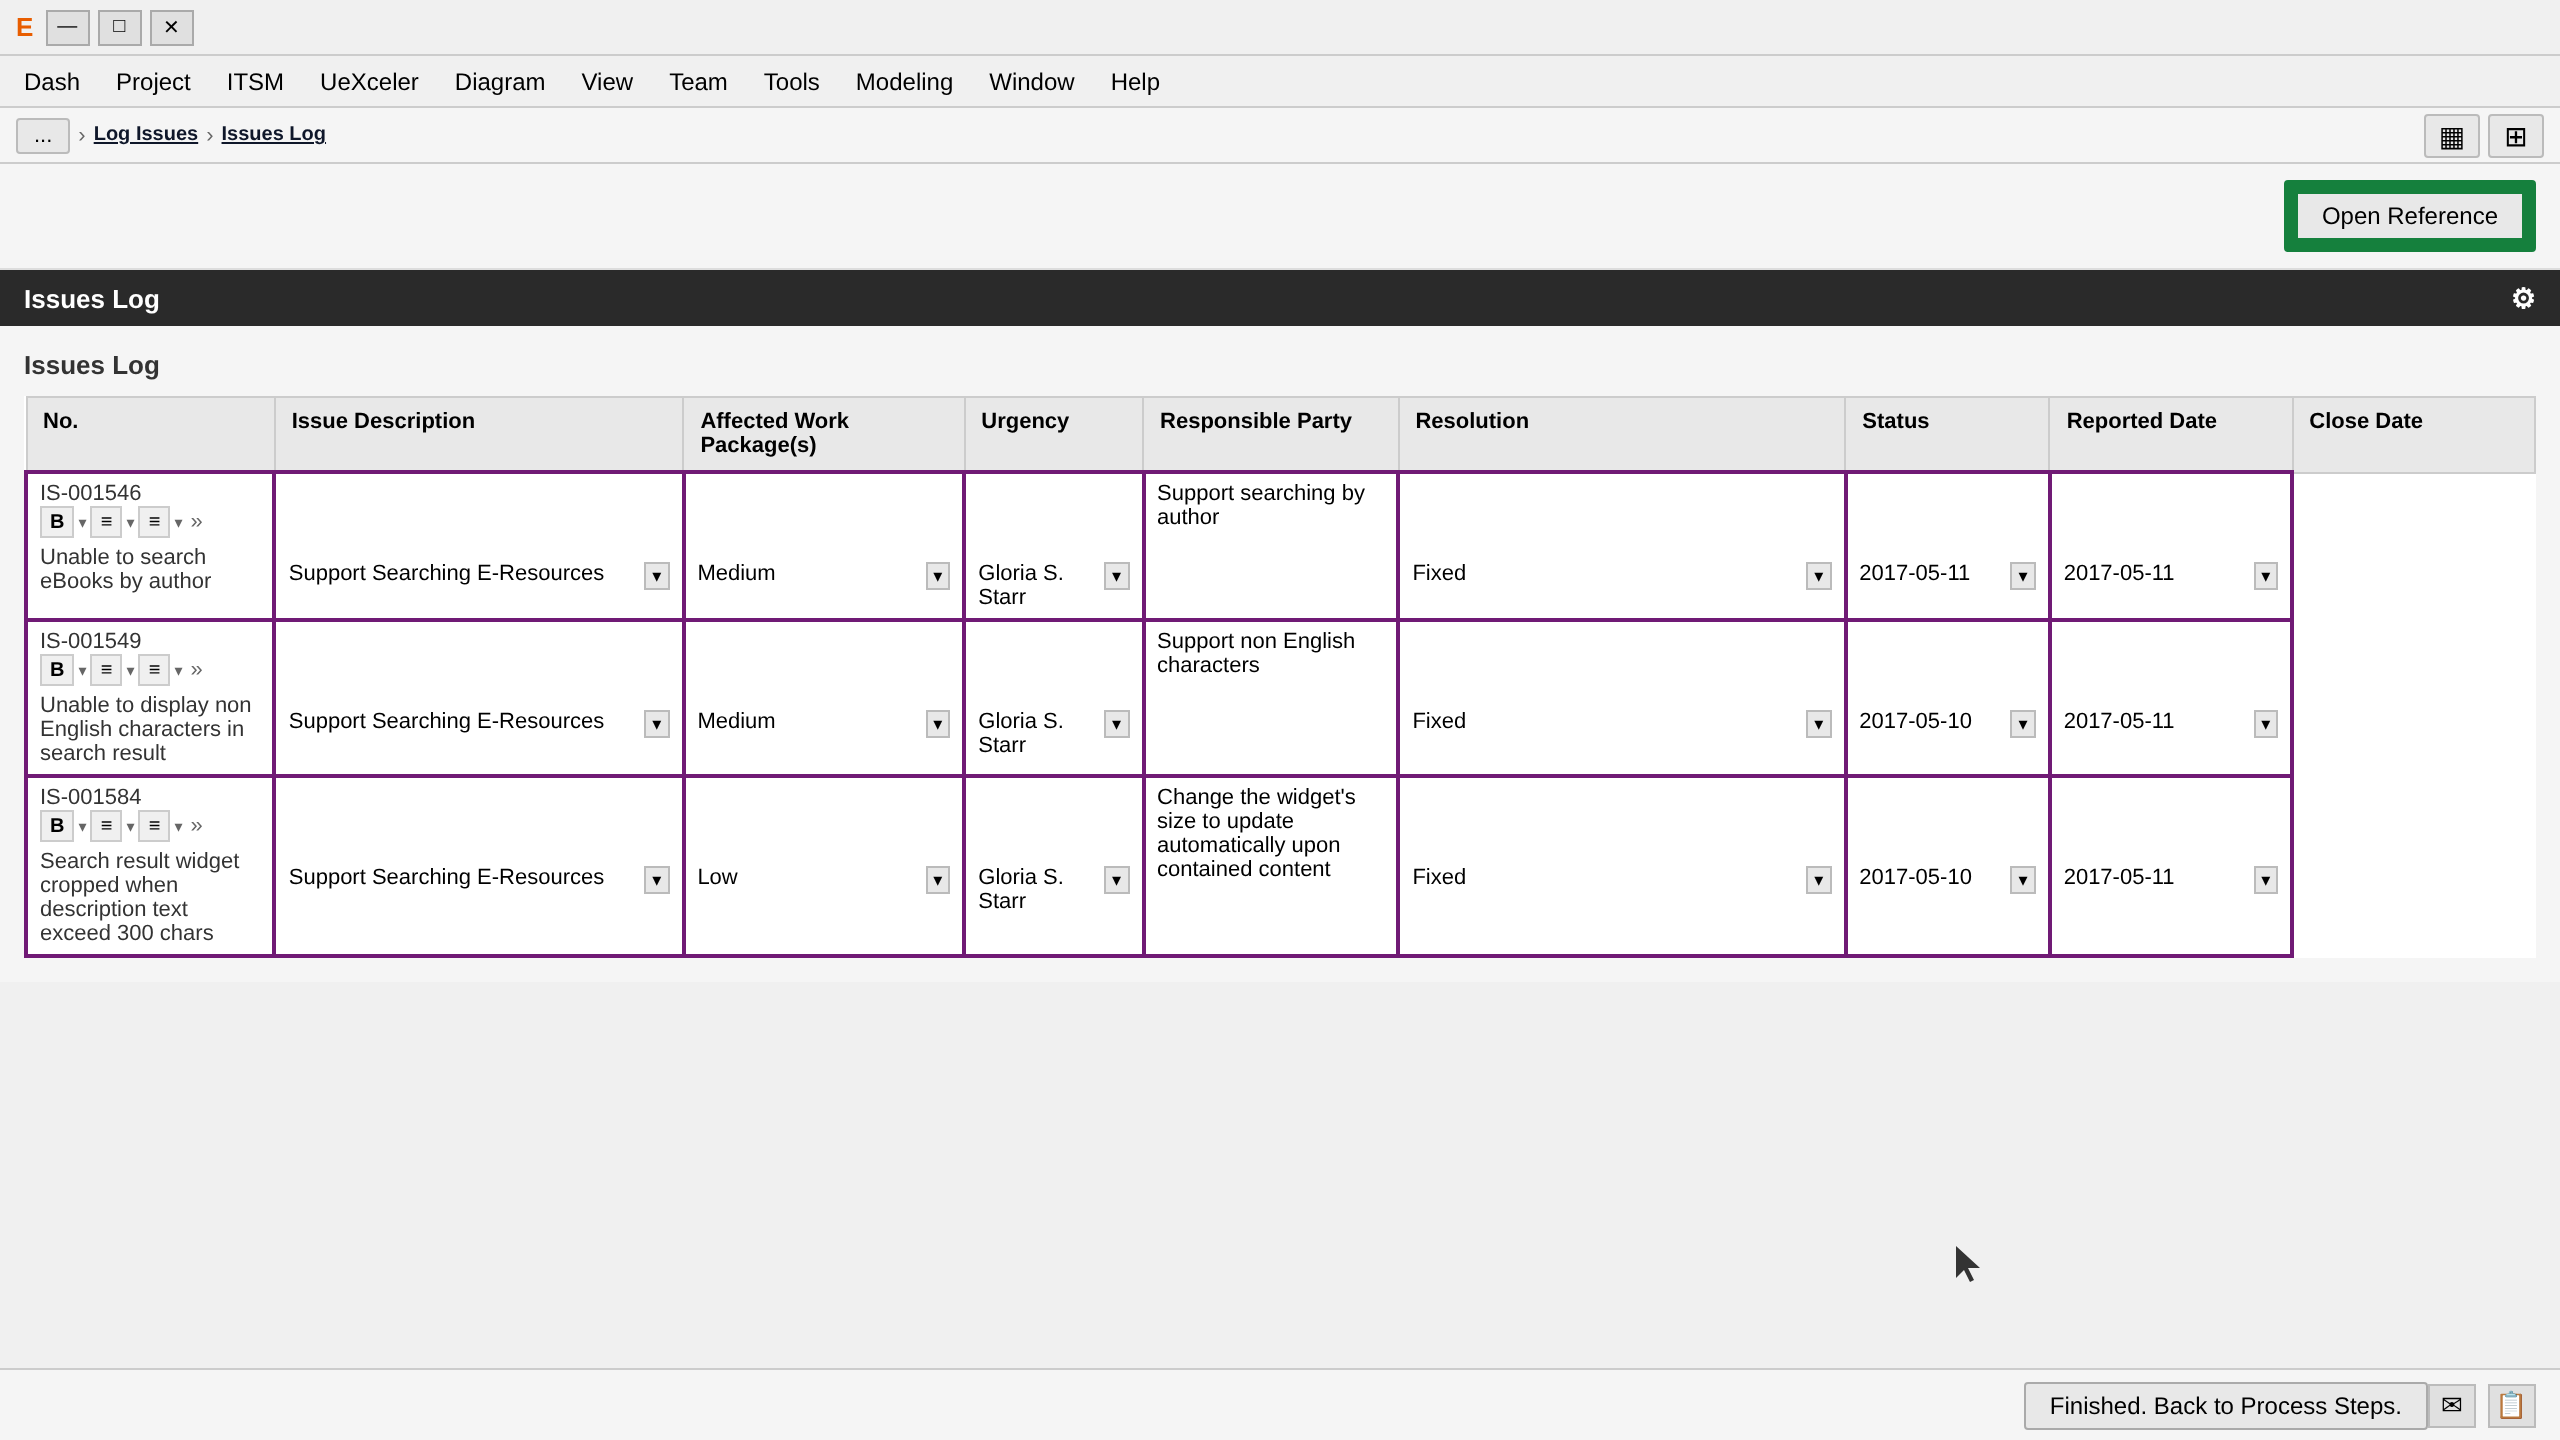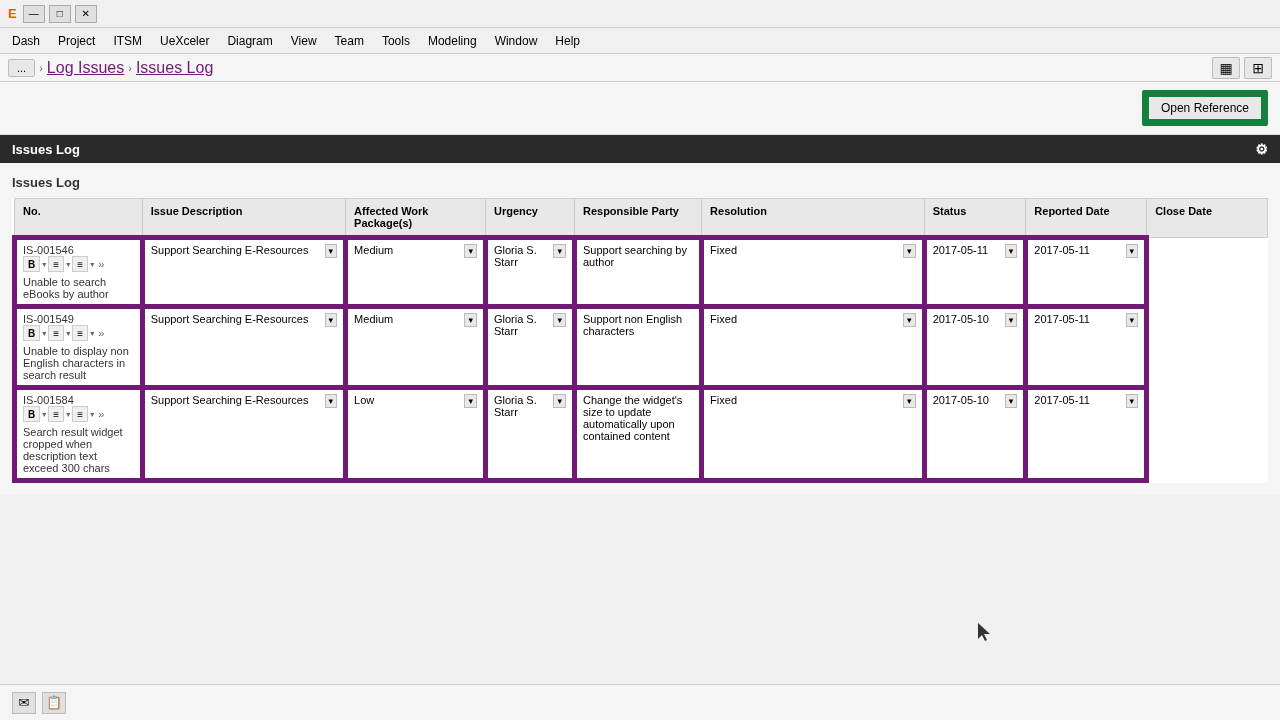--- a/index.html
+++ b/index.html
@@ -54,21 +54,21 @@
     }
     .breadcrumb-btn {
       background: #e8e8e8;
       border: 1px solid #bbb;
       padding: 2px 8px;
       cursor: pointer;
       font-size: 11px;
       border-radius: 2px;
     }
     .breadcrumb-arrow { color: #666; font-size: 11px; }
-    .breadcrumb-link { color: #701a75; cursor: pointer; text-decoration: underline; font-size: 16px; }
+    .breadcrumb-link { color: #0f172a; cursor: pointer; text-decoration: underline; font-size: 10px; font-weight: bold; }
     #breadcrumb-bar .right-icons { margin-left: auto; display: flex; gap: 4px; }
     .toolbar-icon-btn {
       width: 28px; height: 22px; border: 1px solid #bbb; background: #e8e8e8;
       cursor: pointer; display: flex; align-items: center; justify-content: center;
       font-size: 14px; border-radius: 2px;
     }
 
     
     #open-ref-area {
       background: #f5f5f5;
@@ -122,21 +122,21 @@
     .issues-table th {
       background: #e8e8e8;
       border: 1px solid #ccc;
       padding: 6px 8px;
       text-align: left;
       font-weight: bold;
       vertical-align: top;
       font-size: 11px;
     }
     .issues-table td {
-      border: 5px solid #701a75;
+      border: 2px solid #701a75;
       padding: 4px 6px;
       vertical-align: top;
       background: #fff;
       font-size: 11px;
     }
     .no-col { width: 60px; }
     .desc-col { width: 160px; }
     .affected-col { width: 110px; }
     .urgency-col { width: 70px; }
     .resp-col { width: 100px; }
@@ -167,20 +167,21 @@
       display: flex; align-items: center; justify-content: center;
     }
     .fmt-btn-bold { font-weight: bold; }
     .fmt-expand { font-size: 11px; color: #666; cursor: pointer; padding: 0 2px; }
 
     
     .cell-with-dropdown {
       display: flex;
       align-items: flex-start;
       justify-content: space-between;
+      margin-top: 40px;
     }
     .dropdown-arrow {
       border: 1px solid #bbb;
       background: #e8e8e8;
       padding: 1px 3px;
       cursor: pointer;
       font-size: 9px;
       margin-left: 4px;
       height: fit-content;
     }
@@ -448,20 +449,21 @@
               <span>2017-05-11</span>
               <button class="dropdown-arrow">▾</button>
             </div>
           </td>
         </tr>
       </tbody>
   </table>
 </div>
 
 <div id="bottom-bar">
+  <button class="finished-btn">Finished. Back to Process Steps.</button>
   <div class="bottom-right-icons">
     <div class="bottom-icon">✉</div>
     <div class="bottom-icon">📋</div>
   </div>
 </div>
 
 <div class="cursor-indicator">
   <svg width="12" height="18" viewBox="0 0 12 18">
       <polygon points="0,0 0,16 4,12 7,18 9,17 6,11 12,11" fill="#333"></polygon>
     </svg>

